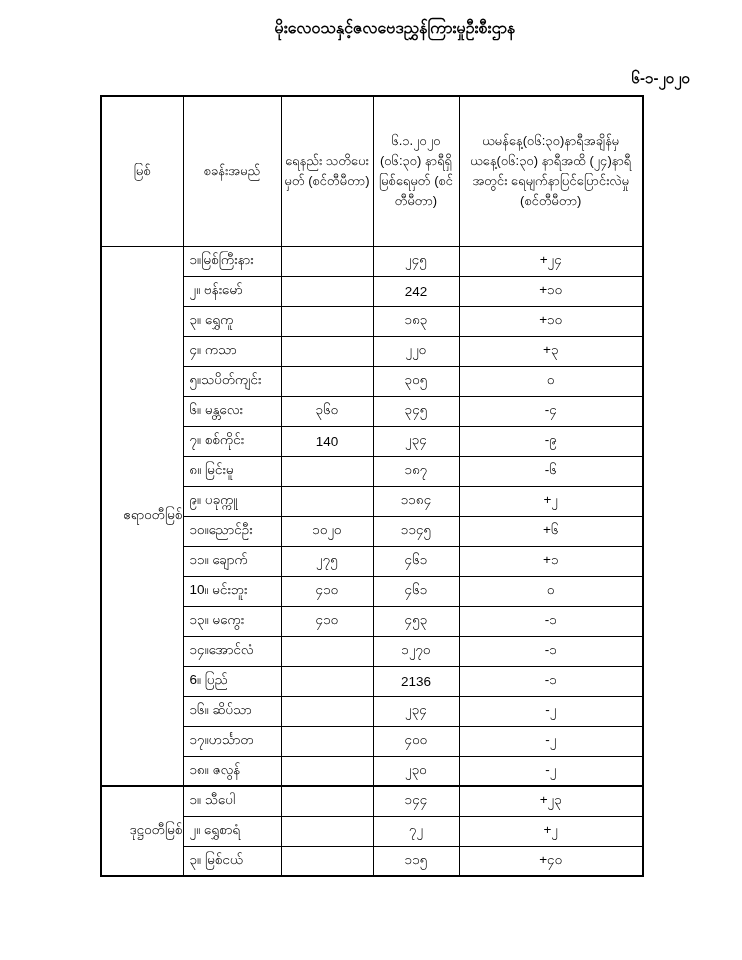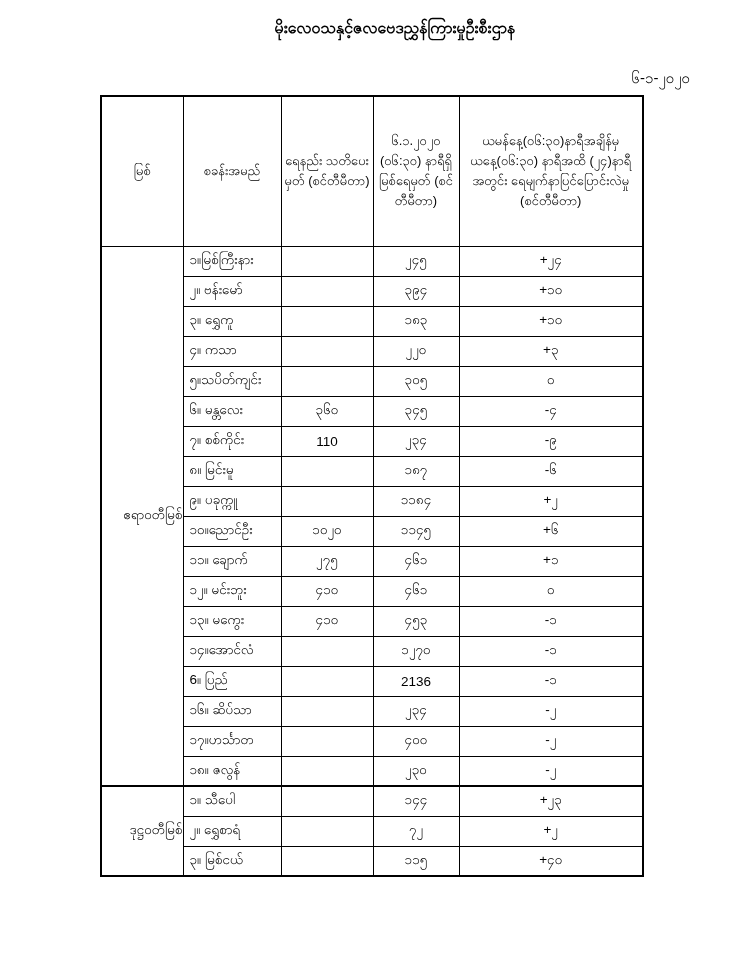--- a/index.html
+++ b/index.html
@@ -9,21 +9,21 @@
     font-family: "Liberation Sans", "DejaVu Sans", sans-serif;
     color: #000;
   }
   .page { width: 742px; height: 960px; position: relative; overflow: hidden; padding-left: 48px; }
 
   .titles { text-align: center; padding-top: 14px; }
   .title-line { font-size: 16px; font-weight: bold; line-height: 1.75; }
 
   .date-right {
     position: absolute; top: 68px; right: 52px;
-    font-size: 15px; font-weight: normal;
+    font-size: 15px; font-weight: bold;
   }
 
   .table-wrap { position: absolute; top: 95px; left: 100px; width: 542px; }
 
   table.report {
     border-collapse: collapse;
     width: 542px;
     table-layout: fixed;
     border: 2px solid #000;
   }
@@ -85,21 +85,21 @@
         <tr>
           <td class="cell-river" rowspan="18">ဧရာဝတီမြစ်</td>
           <td class="cell-station">၁။မြစ်ကြီးနား</td>
           <td class="cell-warning"></td>
           <td class="cell-level">၂၄၅</td>
           <td class="cell-change">+၂၄</td>
         </tr>
         <tr>
           <td class="cell-station">၂။ ဗန်းမော်</td>
           <td class="cell-warning"></td>
-          <td class="cell-level">၃၉၄</td>
+          <td class="cell-level">242</td>
           <td class="cell-change">+၁၀</td>
         </tr>
         <tr>
           <td class="cell-station">၃။ ရွှေကူ</td>
           <td class="cell-warning"></td>
           <td class="cell-level">၁၈၃</td>
           <td class="cell-change">+၁၀</td>
         </tr>
         <tr>
           <td class="cell-station">၄။ ကသာ</td>
@@ -114,21 +114,21 @@
           <td class="cell-change">၀</td>
         </tr>
         <tr>
           <td class="cell-station">၆။ မန္တလေး</td>
           <td class="cell-warning">၃၆၀</td>
           <td class="cell-level">၃၄၅</td>
           <td class="cell-change">-၄</td>
         </tr>
         <tr>
           <td class="cell-station">၇။ စစ်ကိုင်း</td>
-          <td class="cell-warning">110</td>
+          <td class="cell-warning">140</td>
           <td class="cell-level">၂၃၄</td>
           <td class="cell-change">-၉</td>
         </tr>
         <tr>
           <td class="cell-station">၈။ မြင်းမူ</td>
           <td class="cell-warning"></td>
           <td class="cell-level">၁၈၇</td>
           <td class="cell-change">-၆</td>
         </tr>
         <tr>
@@ -143,21 +143,21 @@
           <td class="cell-level">၁၁၄၅</td>
           <td class="cell-change">+၆</td>
         </tr>
         <tr>
           <td class="cell-station">၁၁။ ချောက်</td>
           <td class="cell-warning">၂၇၅</td>
           <td class="cell-level">၄၆၁</td>
           <td class="cell-change">+၁</td>
         </tr>
         <tr>
-          <td class="cell-station">၁၂။ မင်းဘူး</td>
+          <td class="cell-station">10။ မင်းဘူး</td>
           <td class="cell-warning">၄၁၀</td>
           <td class="cell-level">၄၆၁</td>
           <td class="cell-change">၀</td>
         </tr>
         <tr>
           <td class="cell-station">၁၃။ မကွေး</td>
           <td class="cell-warning">၄၁၀</td>
           <td class="cell-level">၄၅၃</td>
           <td class="cell-change">-၁</td>
         </tr>

